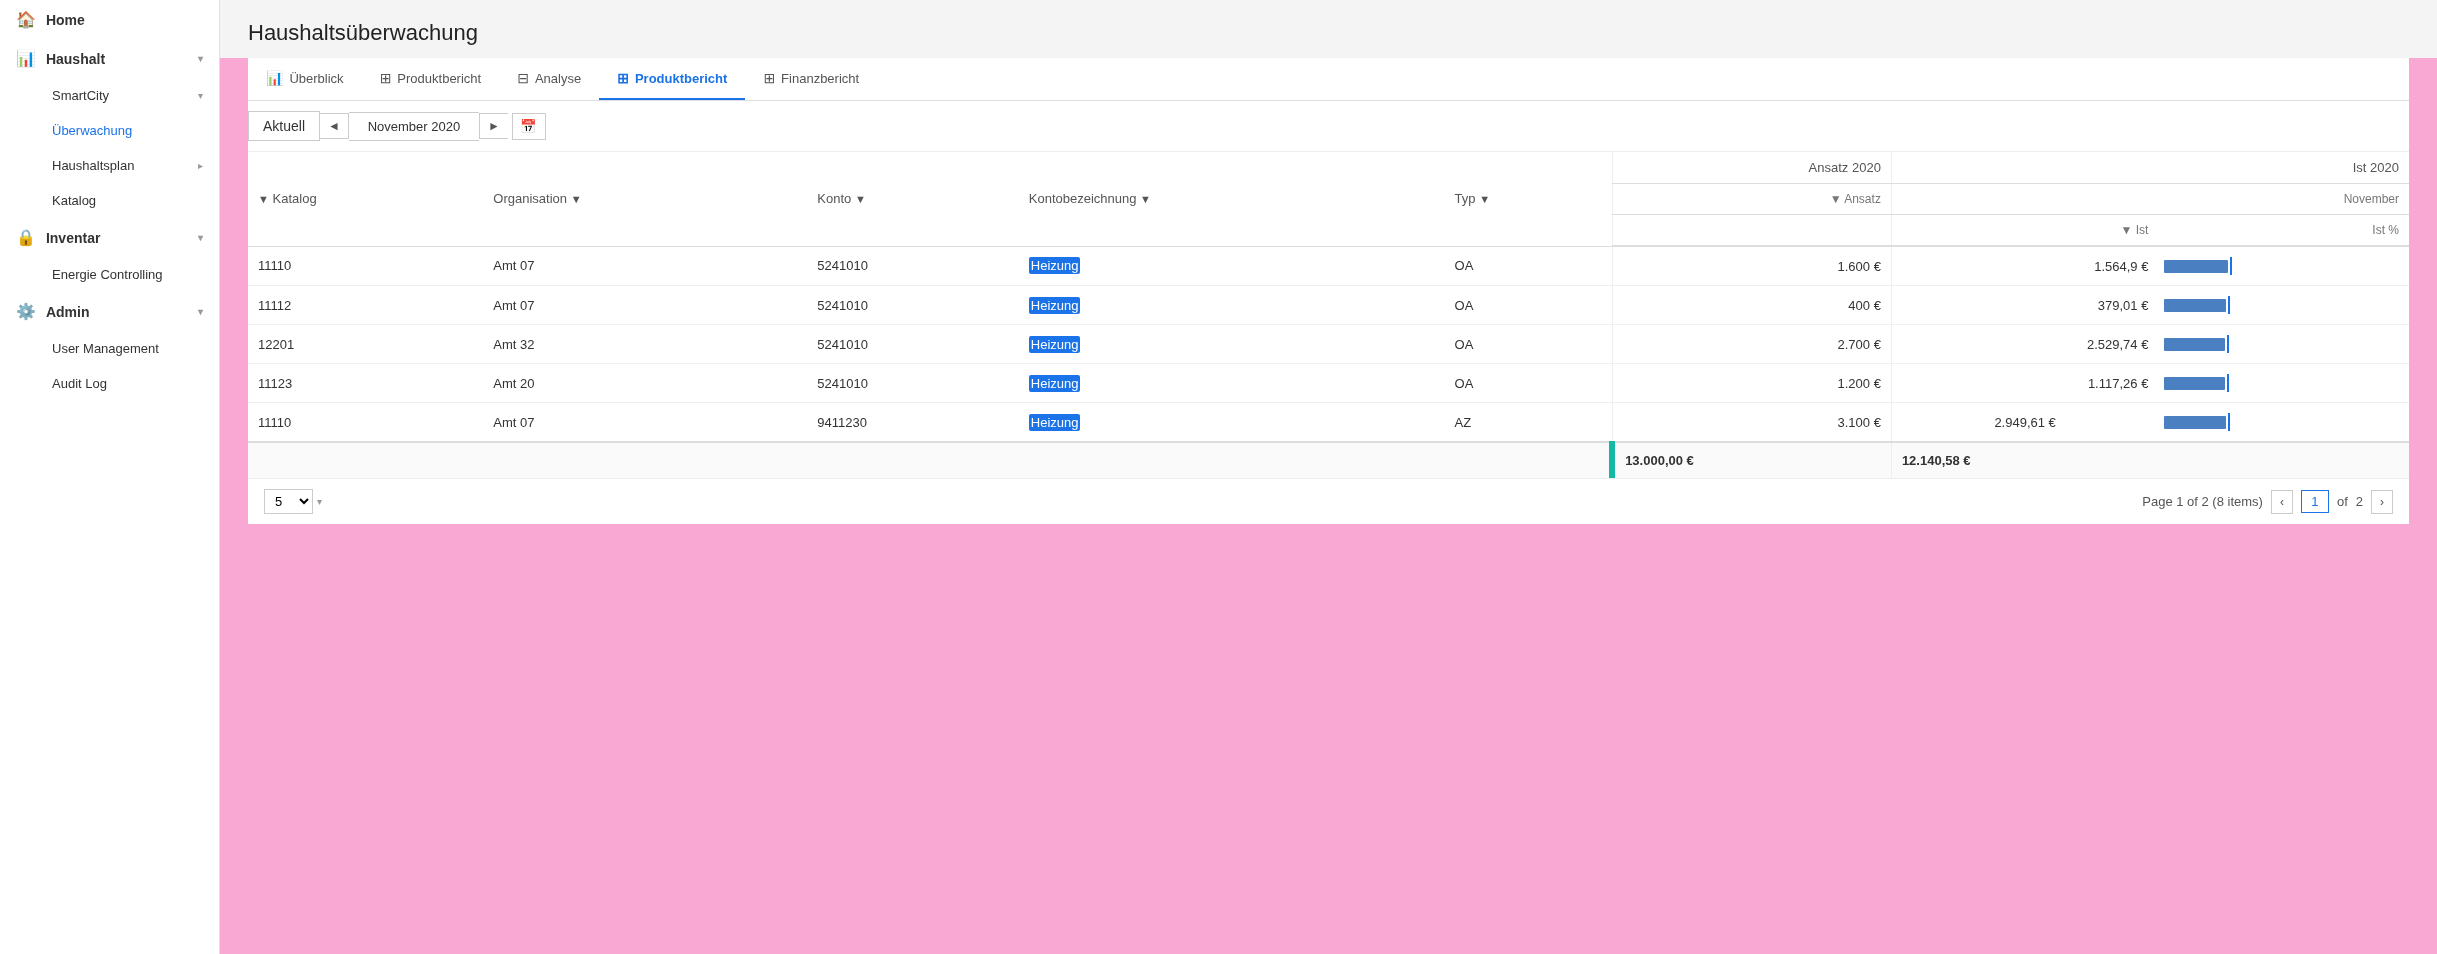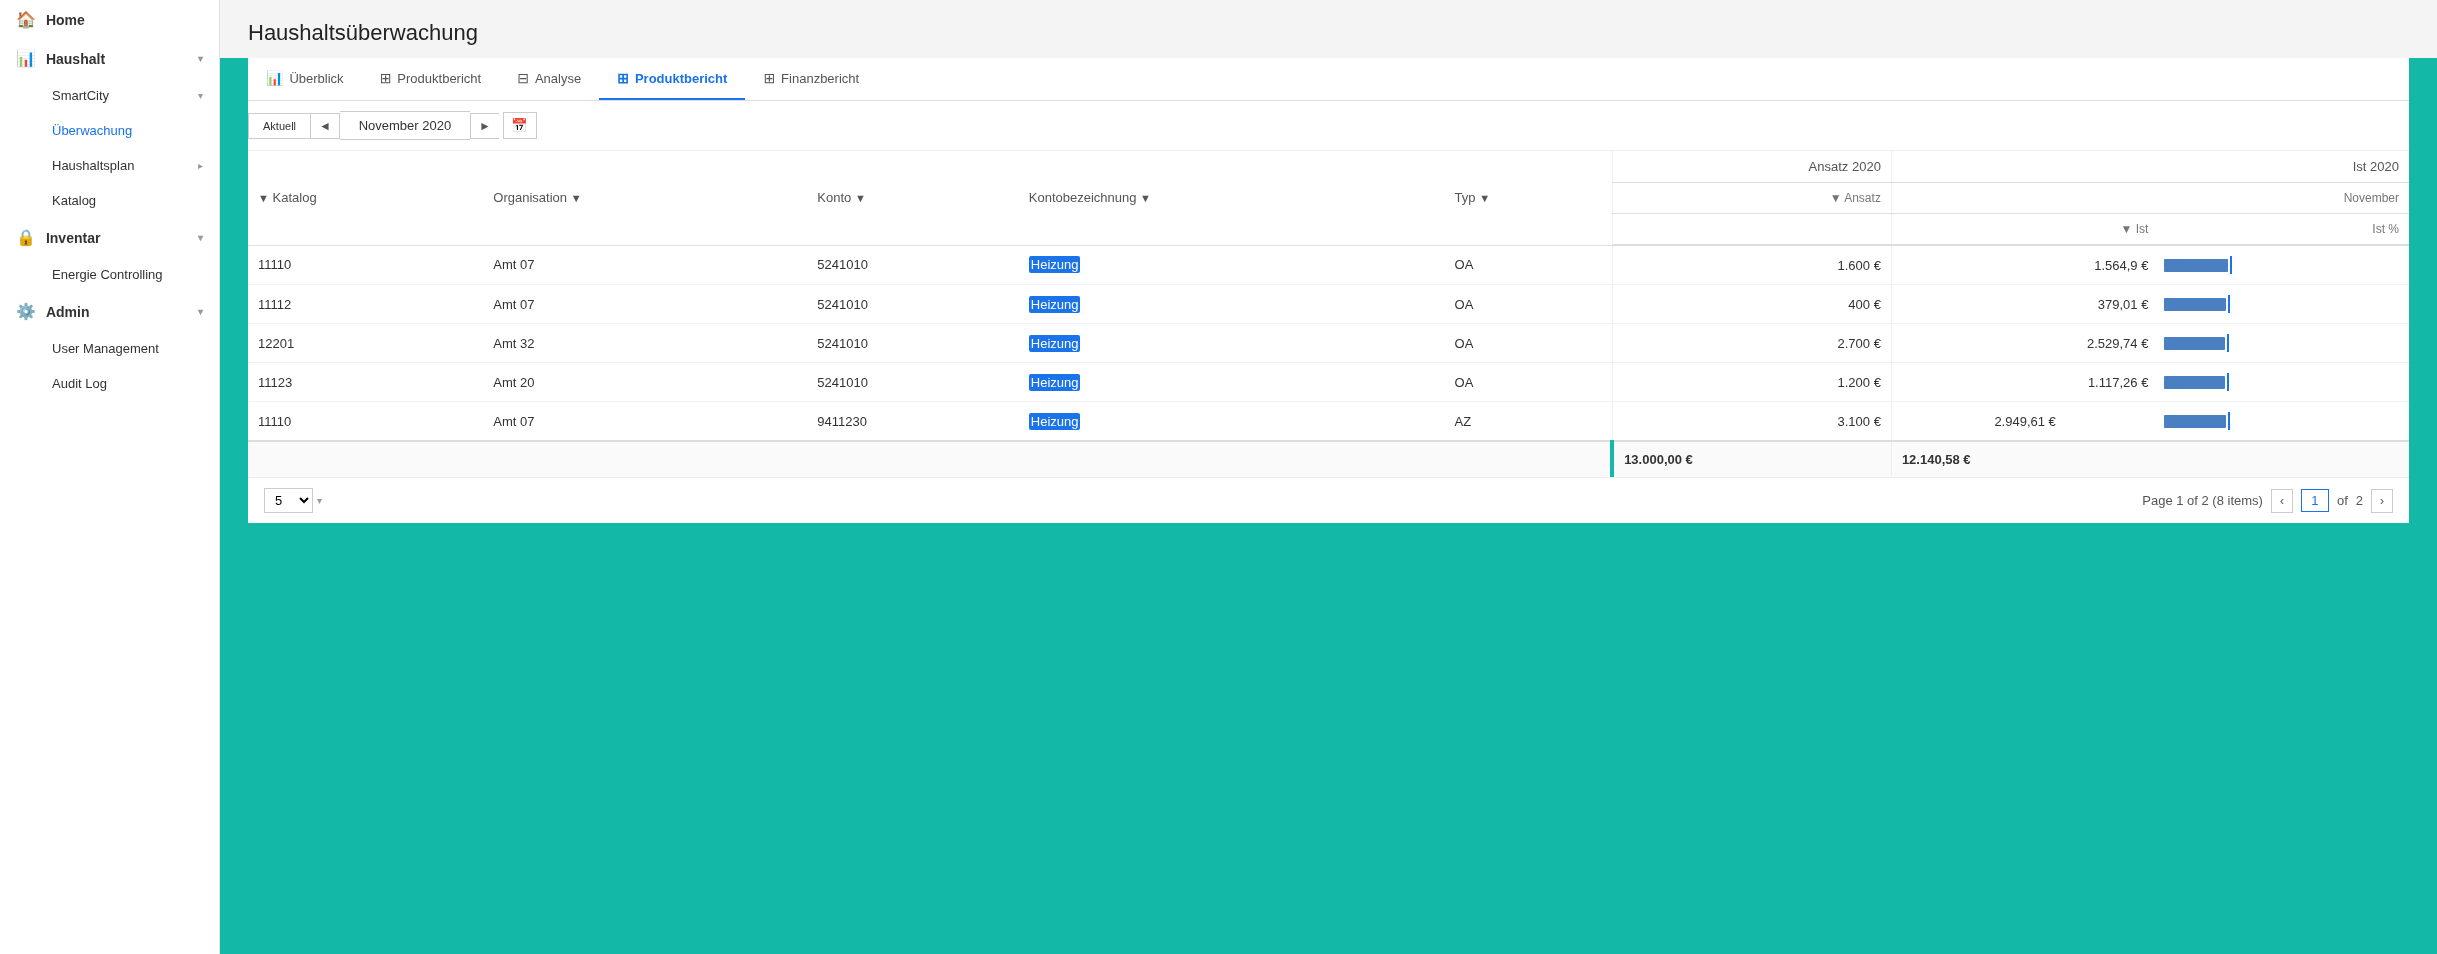--- a/index.html
+++ b/index.html
@@ -9,36 +9,36 @@
     .sidebar { width: 220px; min-width: 220px; background: #fff; border-right: 1px solid #e0e0e0; display: flex; flex-direction: column; overflow-y: auto; }
     .sidebar-item { display: flex; align-items: center; padding: 10px 16px; cursor: pointer; font-size: 13px; color: #333; user-select: none; }
     .sidebar-item.top-level { font-weight: 600; font-size: 14px; }
     .sidebar-item .arrow { margin-left: auto; font-size: 10px; color: #999; }
     .sidebar-item .icon { margin-right: 10px; font-size: 16px; color: #555; }
     .sidebar-item.active { color: #1a73e8; }
     .sidebar-sub { padding-left: 36px; }
     .sidebar-sub .sidebar-item { font-weight: 400; font-size: 13px; }
 
     
-    .main { flex: 1; display: flex; flex-direction: column; overflow: hidden; background: #14b8a6; }
+    .main { flex: 1; display: flex; flex-direction: column; overflow: hidden; background: #f9a8d4; }
 
     .page-header { padding: 20px 28px 12px 28px; background: #f4f4f4; }
     .page-title { font-size: 22px; font-weight: 400; color: #222; }
 
     .content-area { flex: 1; overflow: auto; padding: 0 28px 28px 28px; }
 
     
     .tabs-bar { display: flex; background: #fff; border-bottom: 1px solid #ddd; margin-bottom: 0; }
     .tab { display: flex; align-items: center; padding: 12px 18px; cursor: pointer; border-bottom: 2px solid transparent; color: #555; font-size: 13px; gap: 6px; }
     .tab.active { border-bottom: 2px solid #1a73e8; color: #1a73e8; font-weight: 600; }
     .tab .tab-icon { font-size: 14px; }
 
     
     .toolbar { display: flex; align-items: center; gap: 0; padding: 10px 0; background: #fff; border-bottom: 1px solid #eee; }
-    .toolbar-btn { padding: 6px 14px; border: 1px solid #ccc; background: #fff; cursor: pointer; font-size: 11px; color: #333; display: flex; align-items: flex-start; gap: 4px; }
+    .toolbar-btn { padding: 6px 14px; border: 1px solid #ccc; background: #fff; cursor: pointer; font-size: 14px; color: #333; display: flex; align-items: flex-start; gap: 4px; }
     .toolbar-btn.primary { background: #fff; border: 1px solid #ccc; }
     .nav-btn { padding: 5px 8px; border: 1px solid #ccc; background: #fff; cursor: pointer; font-size: 12px; color: #555; }
     .month-display { padding: 6px 14px; border-top: 1px solid #ccc; border-bottom: 1px solid #ccc; font-size: 13px; color: #333; background: #fff; min-width: 130px; text-align: center; }
     .cal-btn { padding: 5px 8px; border: 1px solid #ccc; background: #fff; cursor: pointer; margin-left: 2px; }
 
     
     .group-bar { background: #e8eaf0; padding: 10px 16px; font-size: 12px; color: #888; border-bottom: 1px solid #ddd; display: flex; align-items: center; justify-content: space-between; }
     .search-box { display: flex; align-items: center; border: 1px solid #ccc; background: #fff; padding: 4px 8px; border-radius: 2px; gap: 6px; }
     .search-box input { border: none; outline: none; font-size: 13px; width: 140px; }
     .search-clear { cursor: pointer; color: #999; font-size: 14px; }
@@ -295,21 +295,21 @@
       <div style="display:flex; align-items:center; gap:2px;">
         <div style="height:13px; width:61.75px; background:#4a7fc1; border-radius:1px;"></div>
         <div style="width:2px; height:18px; background:#1a73e8;"></div>
       </div>
     </td>
   </tr>
           </tbody>
         <tfoot>
           <tr class="total-row">
             <td colspan="5"></td>
-            <td class="right" style="border-left:4px solid #14b8a6;">13.000,00 €</td>
+            <td class="right" style="border-left:6px solid #14b8a6;">13.000,00 €</td>
             <td class="right" style="border-left:1px solid #eee;">12.140,58 €</td>
             <td></td>
           </tr>
         </tfoot>
       </table>
     </div>
 
     <div class="table-footer">
       <div class="page-size-sel">
         <select>

